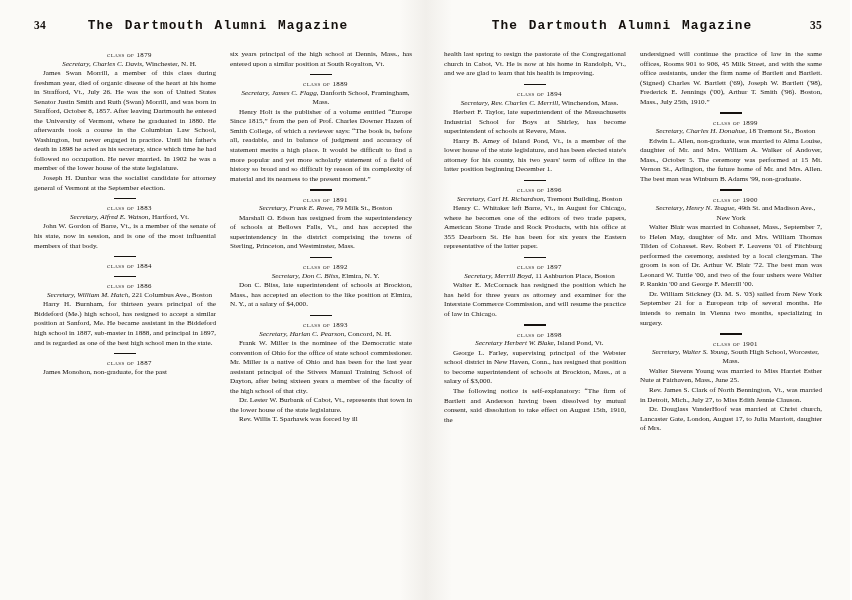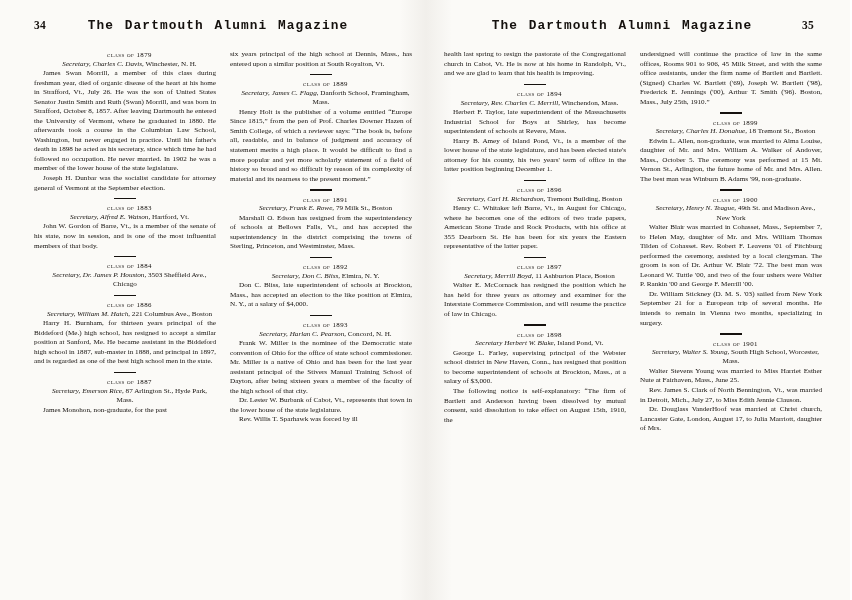--- a/index.html
+++ b/index.html
@@ -52,21 +52,21 @@
   }
   .folio {
     font-size: 11.5px;
     font-weight: bold;
     letter-spacing: 0.2px;
     line-height: 1;
     padding-top: 2px;
     width: 28px;
     flex: 0 0 28px;
   }
-  .folio.right { text-align: center; order: 2; }
+  .folio.right { text-align: right; order: 2; }
   .head-title {
     flex: 1 1 auto;
     text-align: center;
     font-size: 12.8px;
     font-weight: bold;
     letter-spacing: 1.1px;
     word-spacing: 2px;
     line-height: 1.1;
     padding-top: 1px;
     font-family: Liberation Mono, monospace;
@@ -159,46 +159,38 @@
           <i>Alfred E. Watson</i><span>, Hartford, Vt.</span>
         </p>
         <p>John W. Gordon of Barre, Vt., is a member of the senate of his state, now in session, and is one of the most influential members of that body.</p>
 
         <div class="rule"></div>
 
         <p class="class-head">
           <span class="sc">Class of</span>
           <span>1884</span>
         </p>
-        <p class="secretary">
-          <i>Secretary,</i>
-          <i>Dr. James P. Houston</i><span>, 3503 Sheffield Ave., Chicago</span>
-        </p>
 
         <div class="rule"></div>
 
         <p class="class-head">
           <span class="sc">Class of</span>
           <span>1886</span>
         </p>
         <p class="secretary">
           <i>Secretary,</i>
           <i>William M. Hatch</i><span>, 221 Columbus Ave., Boston</span>
         </p>
         <p>Harry H. Burnham, for thirteen years principal of the Biddeford (Me.) high school, has resigned to accept a similar position at Sanford, Me. He became assistant in the Biddeford high school in 1887, sub-master in 1888, and principal in 1897, and is regarded as one of the best high school men in the state.</p>
 
         <div class="rule"></div>
 
         <p class="class-head">
           <span class="sc">Class of</span>
           <span>1887</span>
-        </p>
-        <p class="secretary">
-          <i>Secretary,</i>
-          <i>Emerson Rice</i><span>, 87 Arlington St., Hyde Park, Mass.</span>
         </p>
         <p>James Monohon, non-graduate, for the past</p>
       </div>
 
       <div class="col">
         <p class="noind">six years principal of the high school at Dennis, Mass., has entered upon a similar position at South Royalton, Vt.</p>
 
         <div class="rule"></div>
 
         <p class="class-head">

